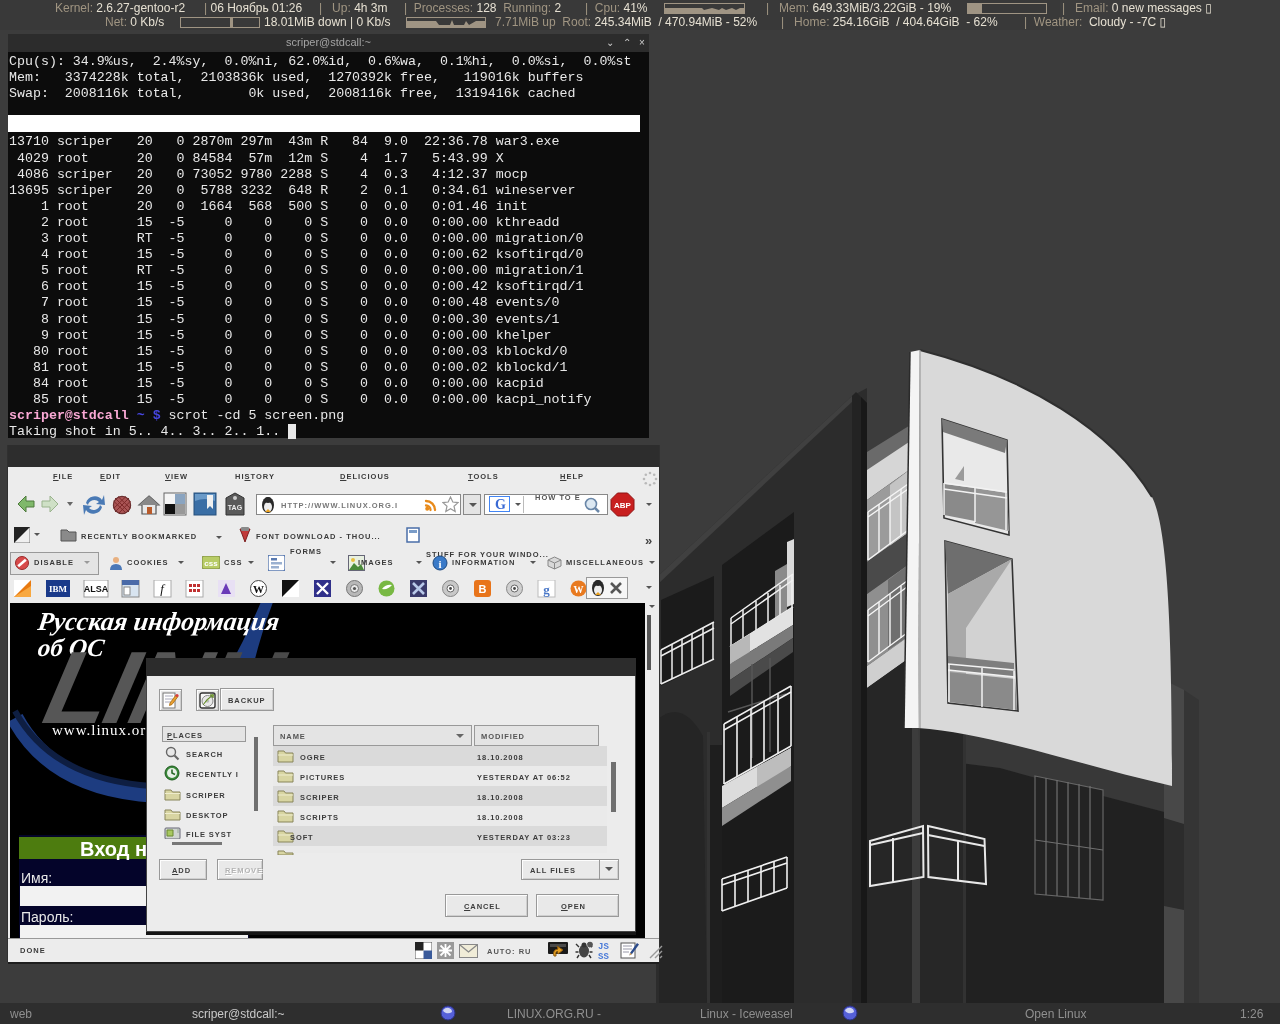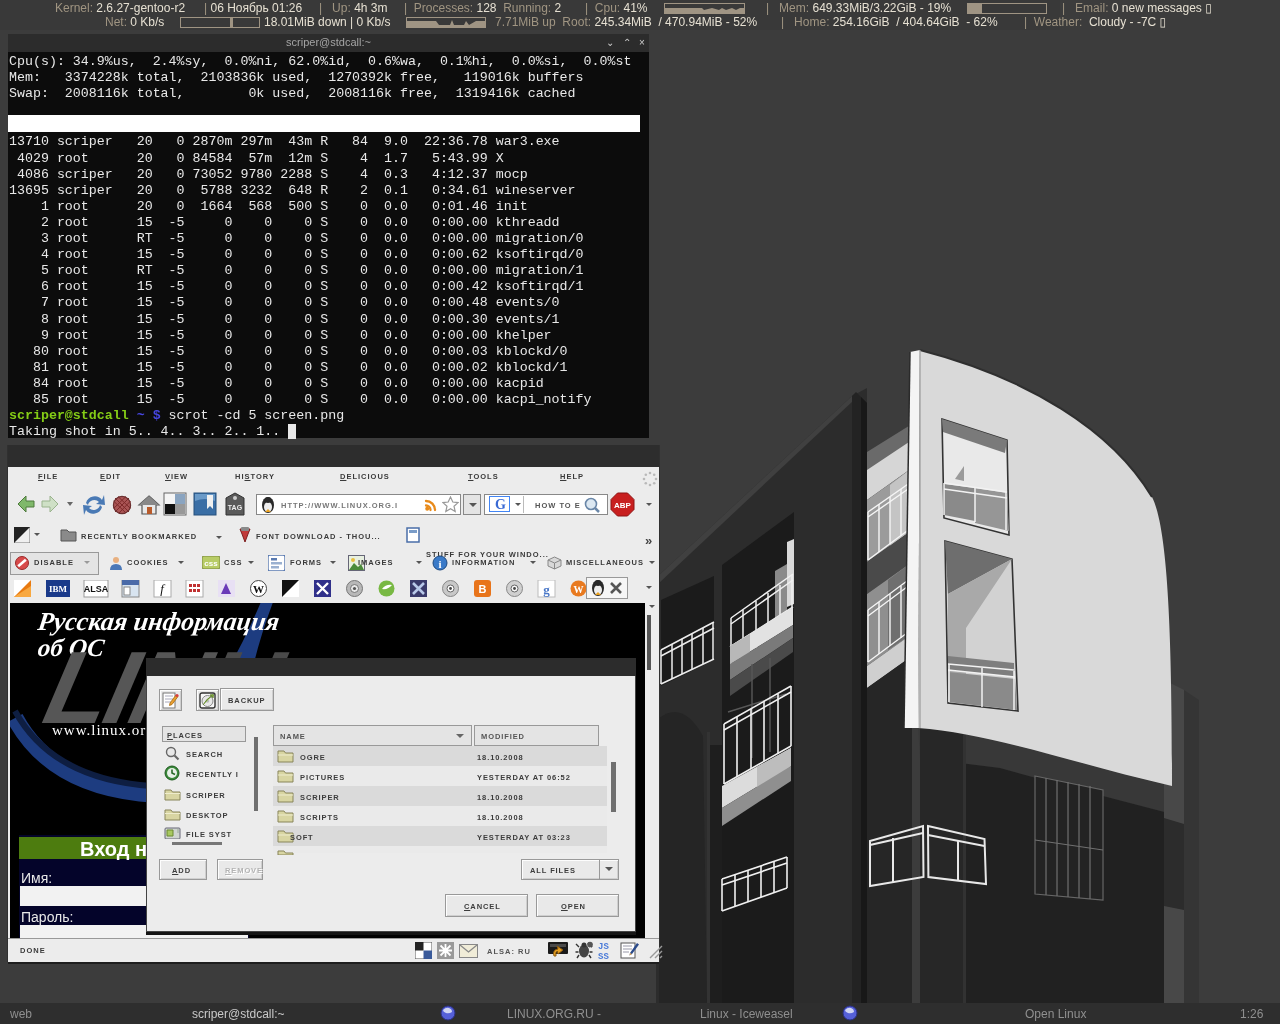--- a/index.html
+++ b/index.html
@@ -8,21 +8,21 @@
 #topbar{position:absolute;left:0;top:0;width:1060px;height:30px;background:#393939;font-size:12px;white-space:pre;color:#e6e0d2}
 #topbar .l{color:#a09582}
 #topbar .row{position:absolute;white-space:pre}
 
 #term{position:absolute;left:8px;top:34px;width:641px;height:404px}
 #term .tbar{position:absolute;left:0;top:0;right:0;height:18px;background:#2c2c2c;color:#a5a5a5;font-size:11px;text-align:center;line-height:17px}
 #term .tbtn{position:absolute;top:0;color:#cccccc;font-size:10px;line-height:17px}
 #term .body{position:absolute;left:0;top:18px;right:0;bottom:0;background:#0c0c0c}
 #term pre{position:absolute;left:1px;top:2px;font-family:"Liberation Mono",monospace;font-size:13.3px;line-height:16.1px;color:#e8e8e8}
 #term .hdrbar{position:absolute;left:0px;top:63px;width:632px;height:17px;background:#fff}
-.g{color:#84cc16;font-weight:bold}
+.g{color:#f9a8d4;font-weight:bold}
 .b{color:#4646e0;font-weight:bold}
 .cur{background:#e8e8e8;color:#0c0c0c}
 
 #taskbar{position:absolute;left:0;top:1003px;width:1280px;height:21px;background:#2e2e2e;font-size:12px;color:#8f8f8f}
 #taskbar span{position:absolute;top:4px;white-space:pre}
 
 .px{font-weight:bold;font-size:7.5px;letter-spacing:1px;color:#3a3a3a;white-space:pre}
 .px2{font-weight:bold;font-size:7.5px;letter-spacing:0.9px;color:#3c3c3c;white-space:pre}
 .btn{background:#e9e9e9;border:1px solid #999;box-shadow:inset 1px 1px 0 #fdfdfd,inset -1px -1px 0 #cfcfcf}
 </style></head>
@@ -206,21 +206,21 @@
    84 root      15  -5     0    0    0 S    0  0.0   0:00.00 kacpid
    85 root      15  -5     0    0    0 S    0  0.0   0:00.00 kacpi_notify
 <span class="g">scriper@stdcall</span> <span class="b">~ $</span> scrot -cd 5 screen.png
 Taking shot in 5.. 4.. 3.. 2.. 1.. <span class="cur"> </span></pre>
  </div>
 </div>
 
 <div id="browser" class="abs" style="left:8px;top:445px;width:651px;height:517px;background:#ececec;box-shadow:0 2px 0 #1e1e1e,1px 0 0 #303030,-1px 0 0 #303030">
  <div class="abs" style="left:0;top:0;width:651px;height:22px;background:#2d2d2d"></div>
 
- <div class="px" style="position:absolute;left:30px;top:27px"><u>F</u>ILE</div>
+ <div class="px" style="position:absolute;left:45px;top:27px"><u>F</u>ILE</div>
  <div class="px" style="position:absolute;left:92px;top:27px"><u>E</u>DIT</div>
  <div class="px" style="position:absolute;left:157px;top:27px"><u>V</u>IEW</div>
  <div class="px" style="position:absolute;left:227px;top:27px">HI<u>S</u>TORY</div>
  <div class="px" style="position:absolute;left:332px;top:27px"><u>D</u>ELICIOUS</div>
  <div class="px" style="position:absolute;left:460px;top:27px"><u>T</u>OOLS</div>
  <div class="px" style="position:absolute;left:552px;top:27px"><u>H</u>ELP</div>
  <svg class="abs" style="left:634px;top:26px" width="16" height="16" viewBox="0 0 16 16">
       <g fill="#b9b9b9">
         <circle cx="8" cy="2" r="1.3"></circle>
         <circle cx="12.2" cy="3.8" r="1.3"></circle>
@@ -290,21 +290,21 @@
       <path d="M8.5,1 L10.8,6 L16,6.6 L12,10.2 L13.2,15.6 L8.5,12.8 L3.8,15.6 L5,10.2 L1,6.6 L6.2,6 Z" fill="#fff" stroke="#999" stroke-width="1.2"></path>
     </svg>
  <div class="abs" style="left:455px;top:49px;width:18px;height:21px;background:#e4e4e4;border:1px solid #888">
       <div class="abs" style="left:5px;top:8px;width:0;height:0;border:4px solid transparent;border-top-color:#555"></div>
     </div>
  <div class="abs" style="left:476px;top:49px;width:124px;height:21px;background:#fff;border:1px solid #888"></div>
  <div class="abs" style="left:481px;top:51px;width:21px;height:16px;background:#fff;border:1px solid #4285f4"></div>
  <div class="abs" style="left:487px;top:52px;font-size:14px;font-family:'Liberation Serif',serif;font-weight:bold;color:#3a6ad4;line-height:15px">G</div>
  <div class="abs" style="left:507px;top:58px;width:0;height:0;border:3.5px solid transparent;border-top-color:#555"></div>
  <div class="abs" style="left:515px;top:51px;width:1px;height:17px;background:#bbb"></div>
- <div class="px" style="position:absolute;left:527px;top:56px;color:#555">HOW TO E</div>
+ <div class="px" style="position:absolute;left:527px;top:48px;color:#555">HOW TO E</div>
  <svg class="abs" style="left:575px;top:51px" width="18" height="18" viewBox="0 0 18 18">
       <circle cx="8" cy="8" r="5.5" fill="#dce8f2" stroke="#6a87a8" stroke-width="1.6"></circle>
       <path d="M12,12 L16,16" stroke="#6a87a8" stroke-width="2.5"></path>
     </svg>
  <svg class="abs" style="left:602px;top:47px" width="25" height="25" viewBox="0 0 25 25">
       <path d="M7.5,1 L17.5,1 L24,7.5 L24,17.5 L17.5,24 L7.5,24 L1,17.5 L1,7.5 Z" fill="#c81f1f" stroke="#8e1515" stroke-width="1"></path>
       <text x="12.5" y="16" font-size="8" font-weight="bold" fill="#fff" text-anchor="middle" font-family="Liberation Sans">ABP</text>
     </svg>
  <div class="abs" style="left:638px;top:58px;width:0;height:0;border:3.5px solid transparent;border-top-color:#555"></div>
 
@@ -348,21 +348,21 @@
       <text x="9" y="10" font-size="8" font-weight="bold" fill="#fff" text-anchor="middle" font-family="Liberation Sans">css</text>
     </svg>
  <div class="px" style="position:absolute;left:216px;top:113px">CSS</div>
  <div class="abs" style="left:240px;top:116px;width:0;height:0;border:3.5px solid transparent;border-top-color:#555"></div>
  <svg class="abs" style="left:260px;top:110px" width="17" height="16" viewBox="0 0 17 16">
       <rect x="0" y="0" width="17" height="16" rx="2" fill="#fff" stroke="#5a7ab0" stroke-width="1.4"></rect>
       <rect x="3" y="3" width="6" height="2.5" fill="#5a7ab0"></rect>
       <rect x="3" y="7" width="11" height="2.5" fill="#9ab0d0"></rect>
       <rect x="3" y="11" width="8" height="2.5" fill="#9ab0d0"></rect>
     </svg>
- <div class="px" style="position:absolute;left:282px;top:113px">FORMS</div>
+ <div class="px" style="position:absolute;left:282px;top:102px">FORMS</div>
  <div class="abs" style="left:322px;top:116px;width:0;height:0;border:3.5px solid transparent;border-top-color:#555"></div>
  <svg class="abs" style="left:340px;top:110px" width="17" height="16" viewBox="0 0 17 16">
       <rect x="0.5" y="0.5" width="16" height="15" fill="#e8f0e0" stroke="#667"></rect>
       <circle cx="5" cy="5" r="2" fill="#e8c040"></circle>
       <path d="M1,15 L6,8 L10,12 L13,9 L16,15 Z" fill="#4a8a3a"></path>
     </svg>
  <div class="px" style="position:absolute;left:350px;top:113px">IMAGES</div>
  <div class="abs" style="left:408px;top:116px;width:0;height:0;border:3.5px solid transparent;border-top-color:#555"></div>
  <svg class="abs" style="left:424px;top:110px" width="16" height="16" viewBox="0 0 16 16">
       <circle cx="8" cy="8" r="7" fill="#3a7ac8" stroke="#1e4a80"></circle>
@@ -513,21 +513,21 @@
       <rect width="17" height="17" fill="#9a9a9a"></rect>
       <g stroke="#fff" stroke-width="1.8">
         <path d="M8.5,2 L8.5,15 M2,8.5 L15,8.5 M3.5,3.5 L13.5,13.5 M13.5,3.5 L3.5,13.5"></path>
       </g>
       <circle cx="8.5" cy="8.5" r="2.2" fill="#fff"></circle>
     </svg>
  <svg class="abs" style="left:451px;top:499px" width="19" height="14" viewBox="0 0 19 14">
       <rect x="0.5" y="0.5" width="18" height="13" fill="#f0ecd8" stroke="#888"></rect>
       <path d="M1,1 L9.5,8 L18,1" fill="none" stroke="#888" stroke-width="1.3"></path>
     </svg>
- <div class="px" style="position:absolute;left:479px;top:502px;color:#555">ALSA: RU</div>
+ <div class="px" style="position:absolute;left:479px;top:502px;color:#555">AUTO: RU</div>
  <svg class="abs" style="left:540px;top:497px" width="20" height="17" viewBox="0 0 20 17">
       <rect width="20" height="12" rx="1" fill="#1a1a1a"></rect>
       <rect x="2" y="2" width="16" height="3" fill="#4a4a4a"></rect>
       <path d="M6,14 Q4,8 10,7 L9,4 L15,8 L10,12 L9.5,9 Q7,10 8,14 Z" fill="#e8a020" stroke="#8a5a10"></path>
     </svg>
  <svg class="abs" style="left:567px;top:496px" width="18" height="18" viewBox="0 0 18 18">
       <ellipse cx="9" cy="10" rx="5" ry="6.5" fill="#444"></ellipse>
       <circle cx="9" cy="4" r="2.5" fill="#333"></circle>
       <g stroke="#333" stroke-width="1.4">
         <path d="M4,6 L1,3 M14,6 L17,3 M3.5,11 L0.5,11 M14.5,11 L17.5,11 M4,14 L2,17 M14,14 L16,17"></path>

